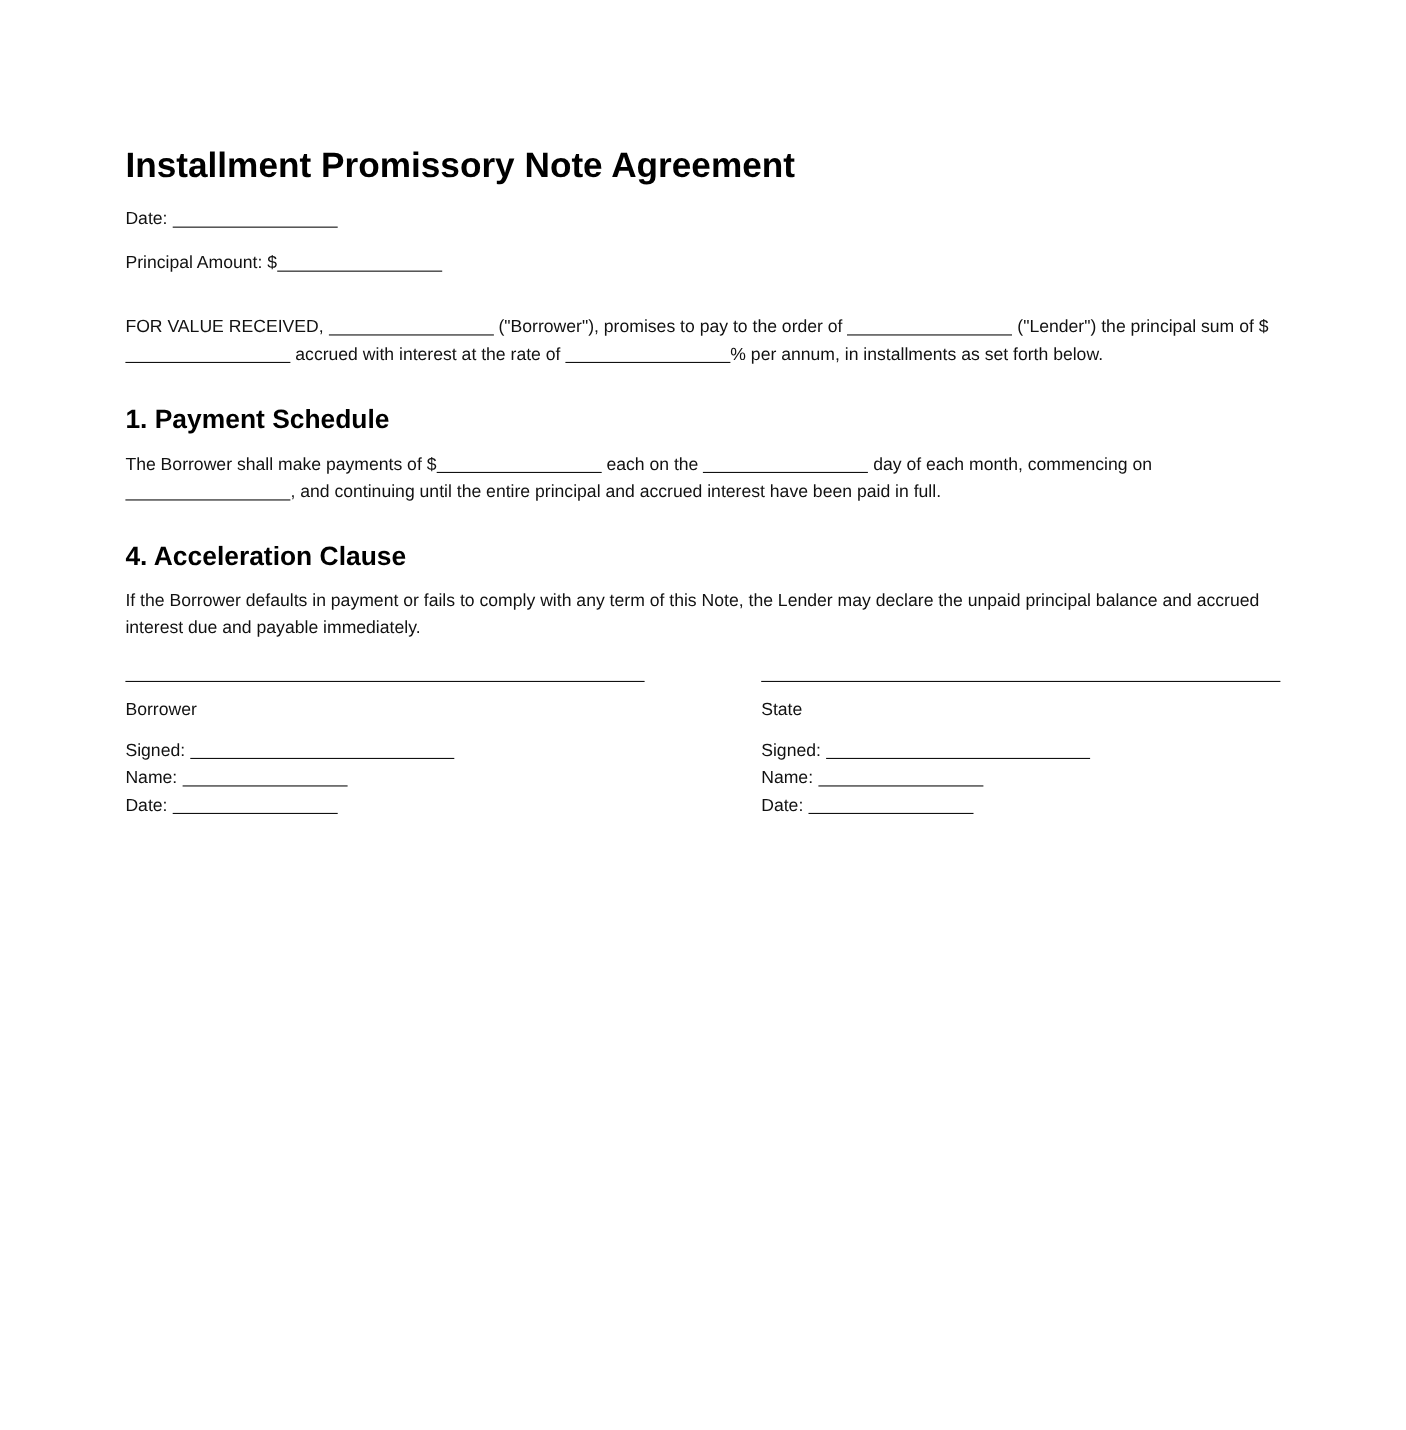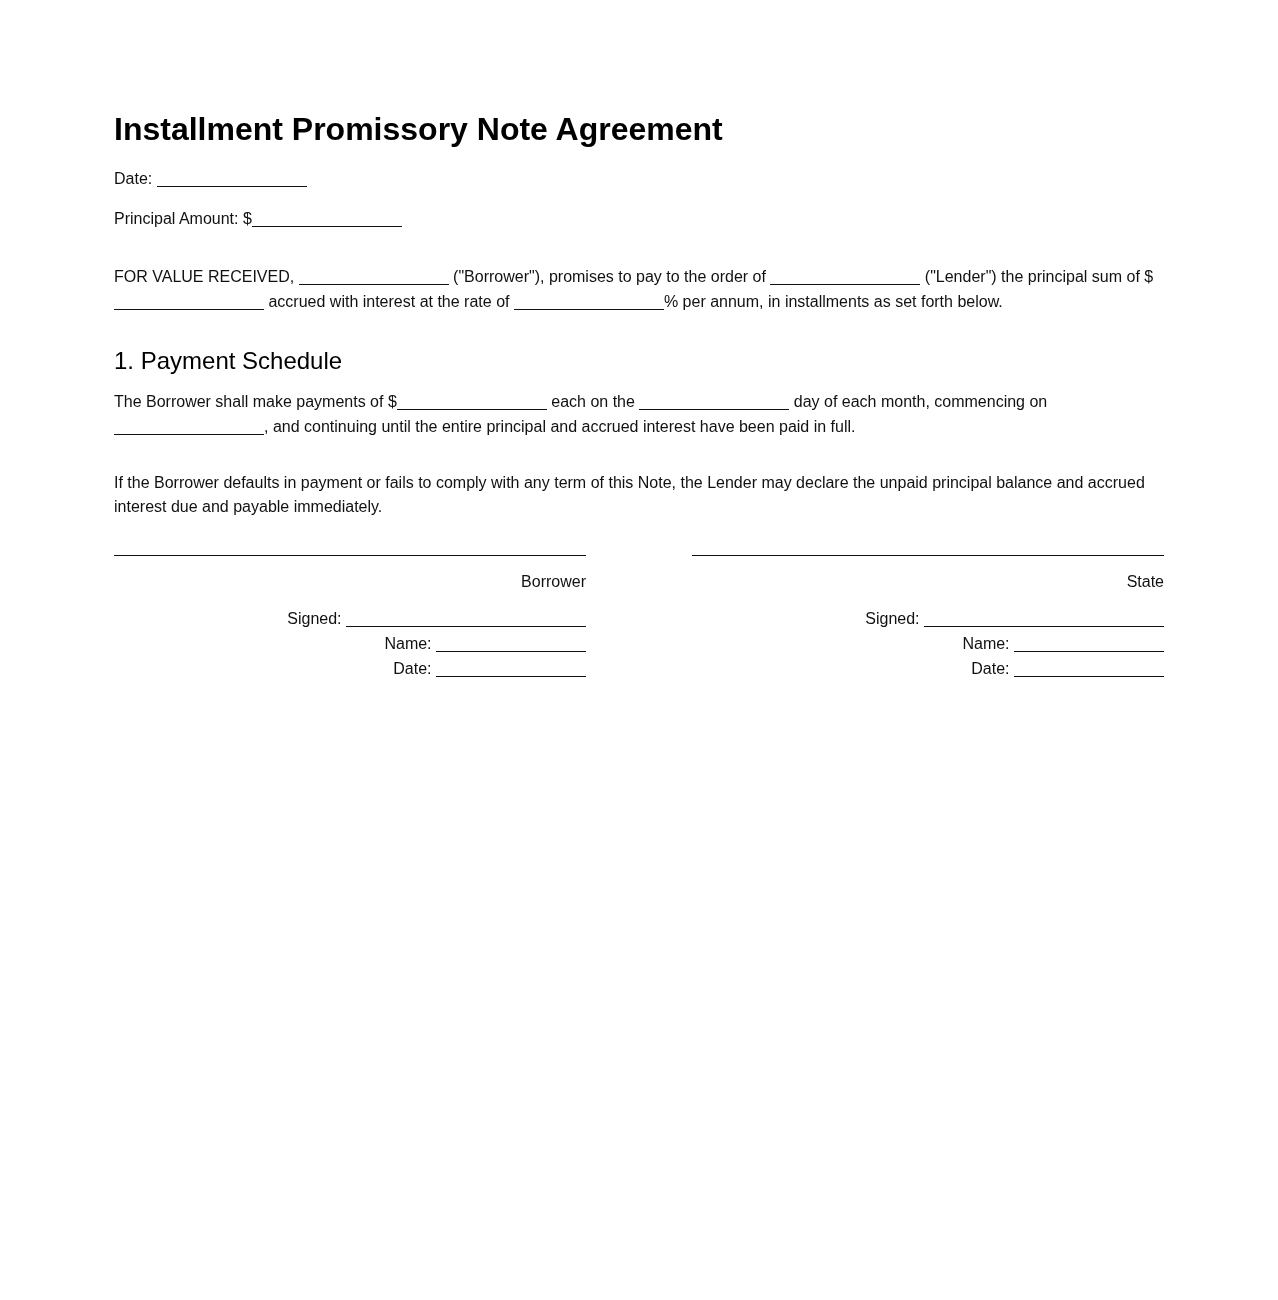--- a/index.html
+++ b/index.html
@@ -8,33 +8,33 @@
       width: 1278px;
       height: 1300px;
       font-family: "Liberation Sans", sans-serif;
       color: #111111;
       position: relative;
       overflow: hidden;
     }
     .page {
       position: absolute;
       left: 114px;
-      top: 107px;
+      top: 128px;
       width: 1050px;
     }
     h1 {
       font-size: 32px;
       font-weight: bold;
       line-height: 44px;
       color: #000;
       margin-bottom: 16px;
     }
     h2 {
       font-size: 24px;
-      font-weight: normal;
+      font-weight: bold;
       line-height: 30px;
       color: #000;
       margin-top: 0;
       margin-bottom: 13px;
     }
     .line {
       font-size: 16px;
       line-height: 24px;
     }
     p {
@@ -54,21 +54,20 @@
     .intro { margin-bottom: 32px; }
     .section { margin-bottom: 32px; }
     .section.s2 { margin-bottom: 33px; }
     .signatures {
       display: flex;
       justify-content: space-between;
       margin-top: 36px;
     }
     .sig-block {
       width: 472px;
-      text-align: right;
     }
     .sig-rule {
       border-top: 1px solid #111;
       height: 0;
       margin-bottom: 16px;
     }
     .sig-role {
       font-size: 16px;
       line-height: 20px;
       margin-bottom: 14px;
@@ -111,20 +110,21 @@
       <span>each on the</span>
       <span class="blank"></span>
       <span>day of each month, commencing on</span>
       <span class="blank"></span><span>, and continuing until the entire principal and accrued interest have been paid in full.</span>
     </p>
   </div>
 
 
 
   <div class="section">
+    <h2>4. Acceleration Clause</h2>
     <p style="line-height:24px;">If the Borrower defaults in payment or fails to comply with any term of this Note, the Lender may declare the unpaid principal balance and accrued interest due and payable immediately.</p>
   </div>
 
 
   <div class="signatures">
     <div class="sig-block">
       <div class="sig-rule"></div>
       <div class="sig-role">Borrower</div>
       <div class="sig-field">
         <span>Signed:</span>

